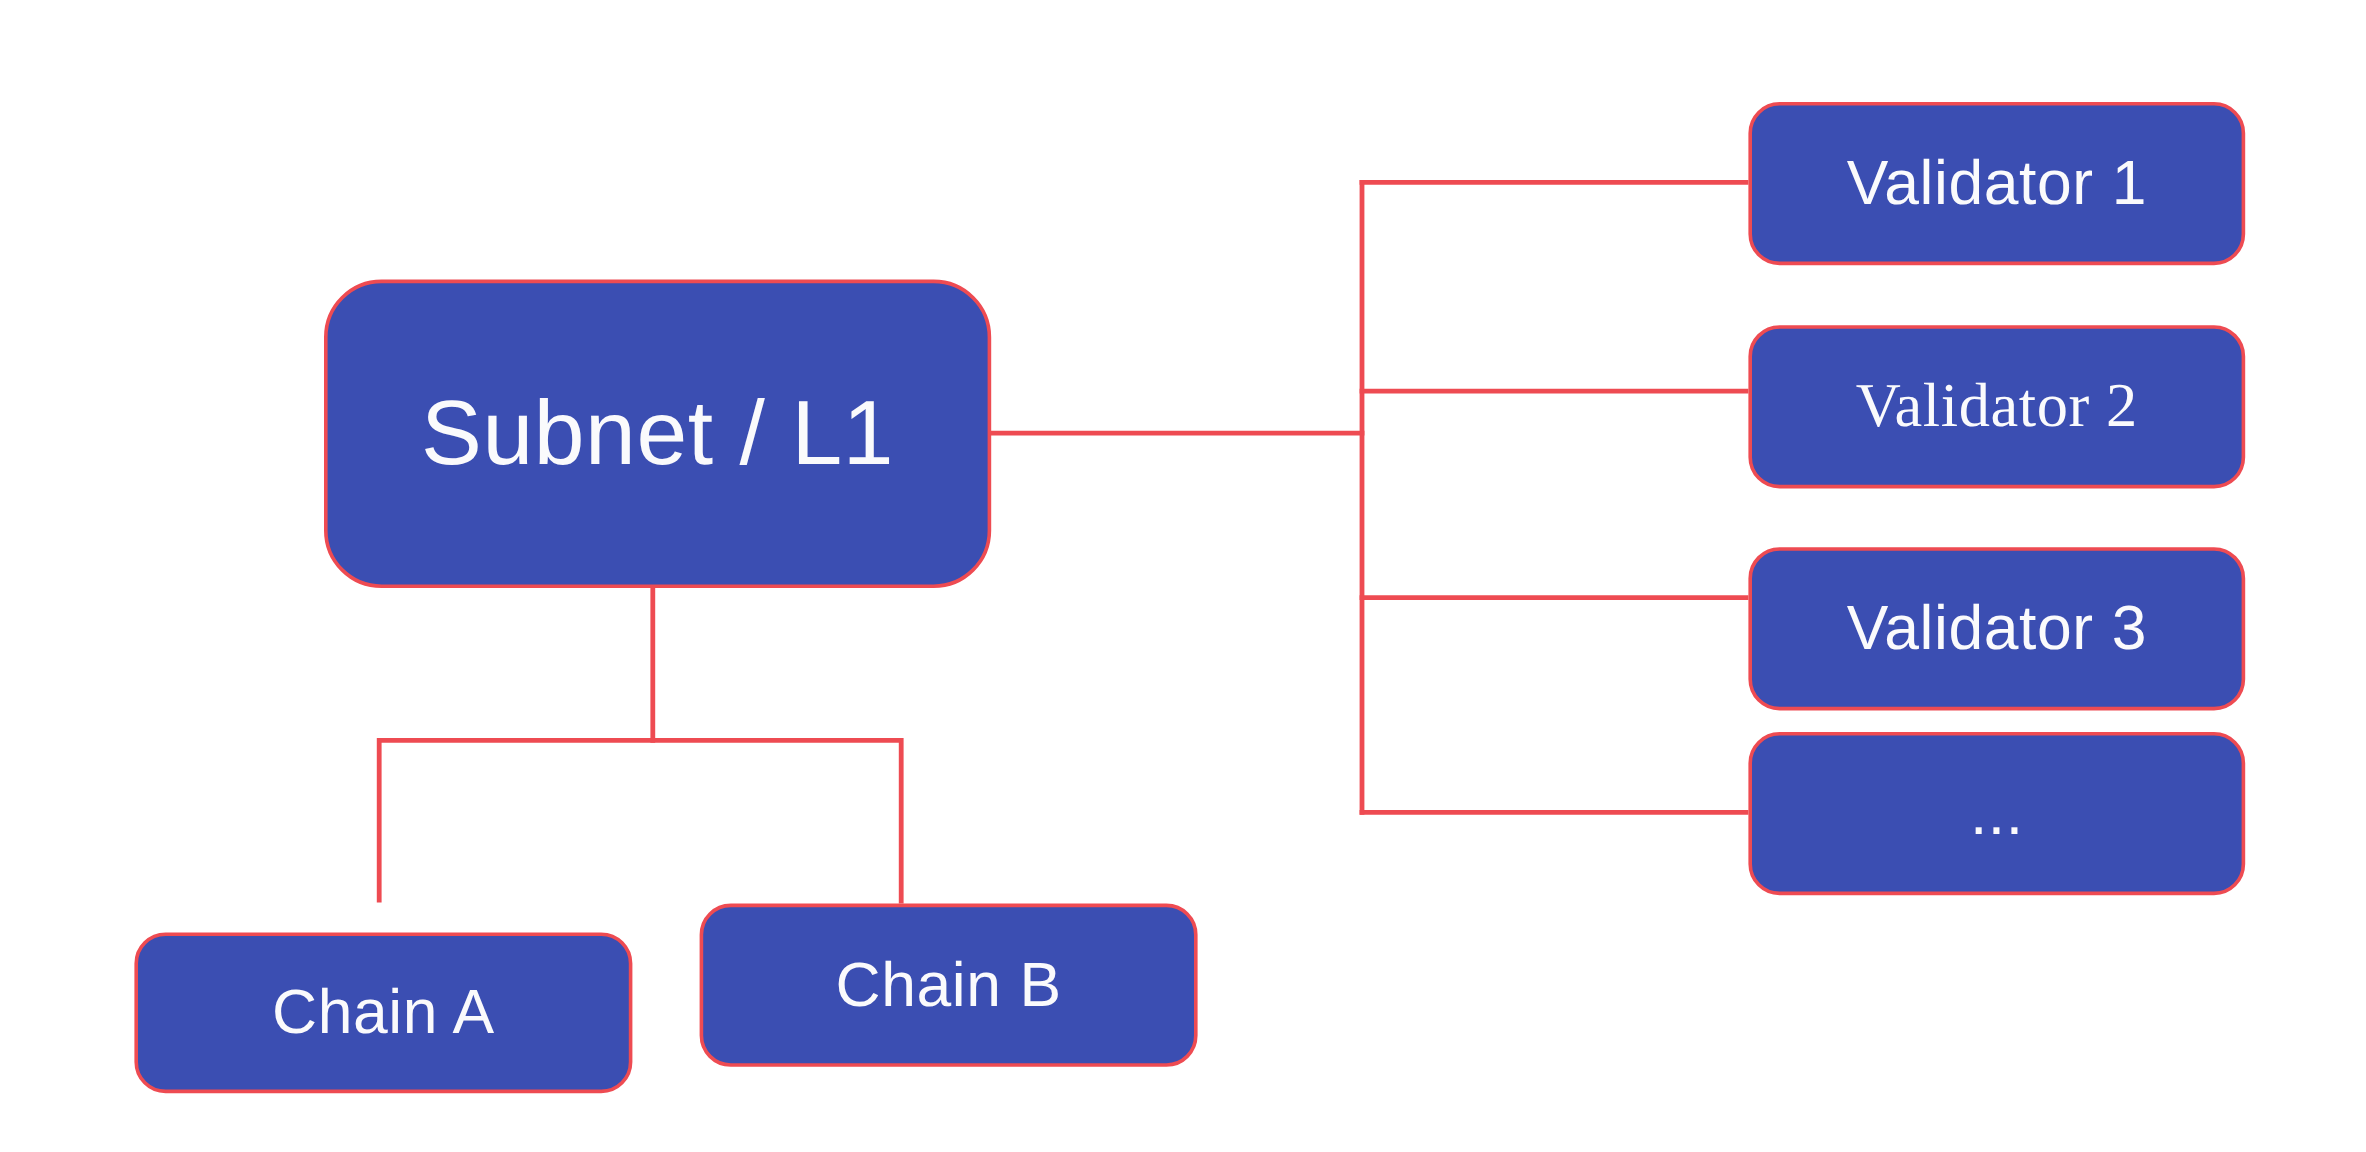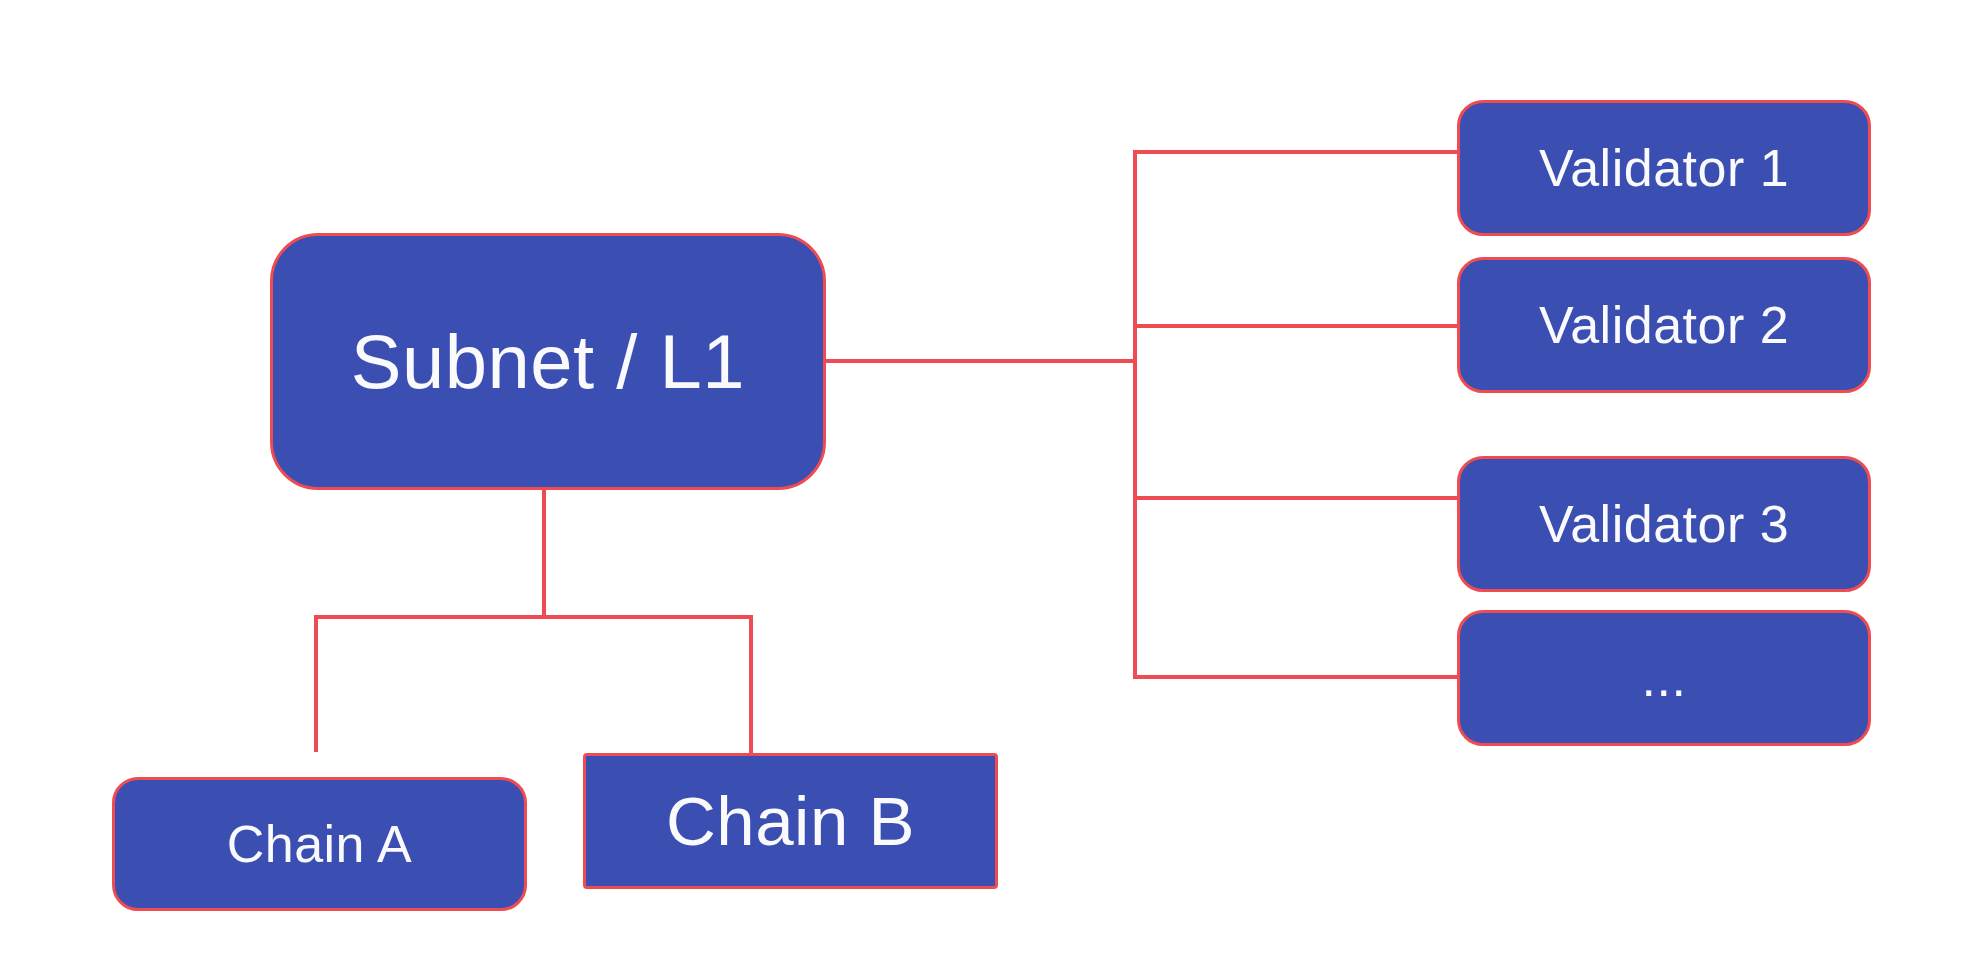--- a/index.html
+++ b/index.html
@@ -57,31 +57,31 @@
   .node-chain-a {
     left: 112px; top: 752px;
     width: 415px; height: 134px;
     border-radius: 26px;
     font-size: 52px;
     margin-top: 25px;
   }
   .node-chain-b {
     left: 583px; top: 753px;
     width: 415px; height: 136px;
-    border-radius: 4px;
-    font-size: 69px;
+    border-radius: 26px;
+    font-size: 52px;
   }
   .node-validator {
     left: 1457px;
     width: 414px; height: 136px;
     border-radius: 26px;
     font-size: 52px;
   }
-  .node-validator-1 { top: 100px; }
-  .node-validator-2 { top: 257px; }
+  .node-validator-1 { top: 85px; }
+  .node-validator-2 { top: 271px; font-family: Liberation Serif, serif; }
   .node-validator-3 { top: 429px; margin-top: 27px; }
   .node-validator-more { top: 610px; }
 </style>
 </head>
 <body>
 
 <div class="stage">
 
   <svg class="edges" viewBox="0 0 1972 960" xmlns="http://www.w3.org/2000/svg">
 

